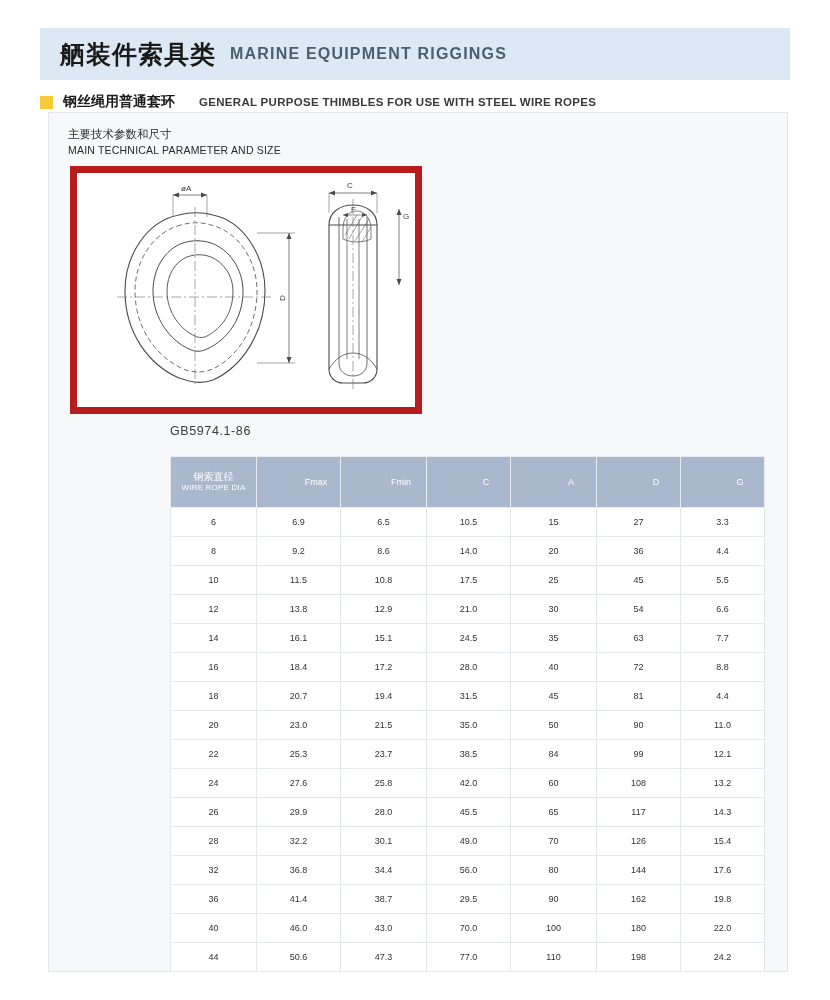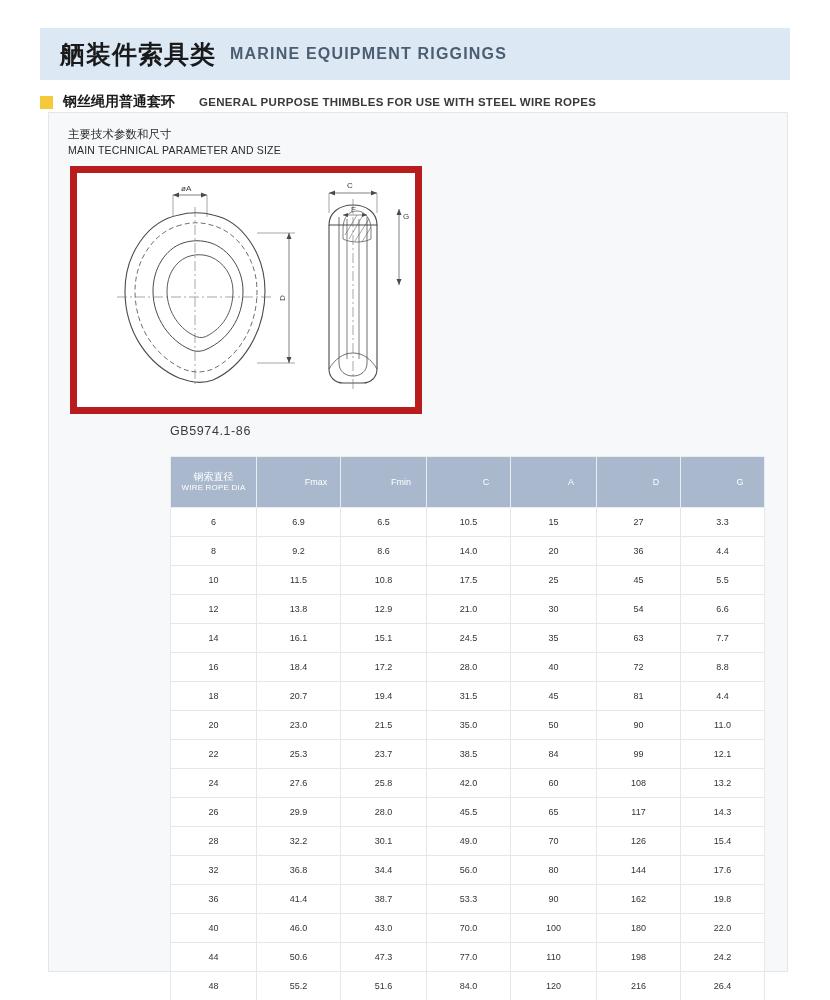--- a/index.html
+++ b/index.html
@@ -415,21 +415,21 @@
             <td>34.4</td>
             <td>56.0</td>
             <td>80</td>
             <td>144</td>
             <td>17.6</td>
           </tr>
           <tr>
             <td>36</td>
             <td>41.4</td>
             <td>38.7</td>
-            <td>53.3</td>
+            <td>29.5</td>
             <td>90</td>
             <td>162</td>
             <td>19.8</td>
           </tr>
           <tr>
             <td>40</td>
             <td>46.0</td>
             <td>43.0</td>
             <td>70.0</td>
             <td>100</td>
@@ -438,26 +438,17 @@
           </tr>
           <tr>
             <td>44</td>
             <td>50.6</td>
             <td>47.3</td>
             <td>77.0</td>
             <td>110</td>
             <td>198</td>
             <td>24.2</td>
           </tr>
-          <tr>
-            <td>48</td>
-            <td>55.2</td>
-            <td>51.6</td>
-            <td>84.0</td>
-            <td>120</td>
-            <td>216</td>
-            <td>26.4</td>
-          </tr>
         </tbody>
     </table>
   </div>
 
 </div>
 
 </body></html>

